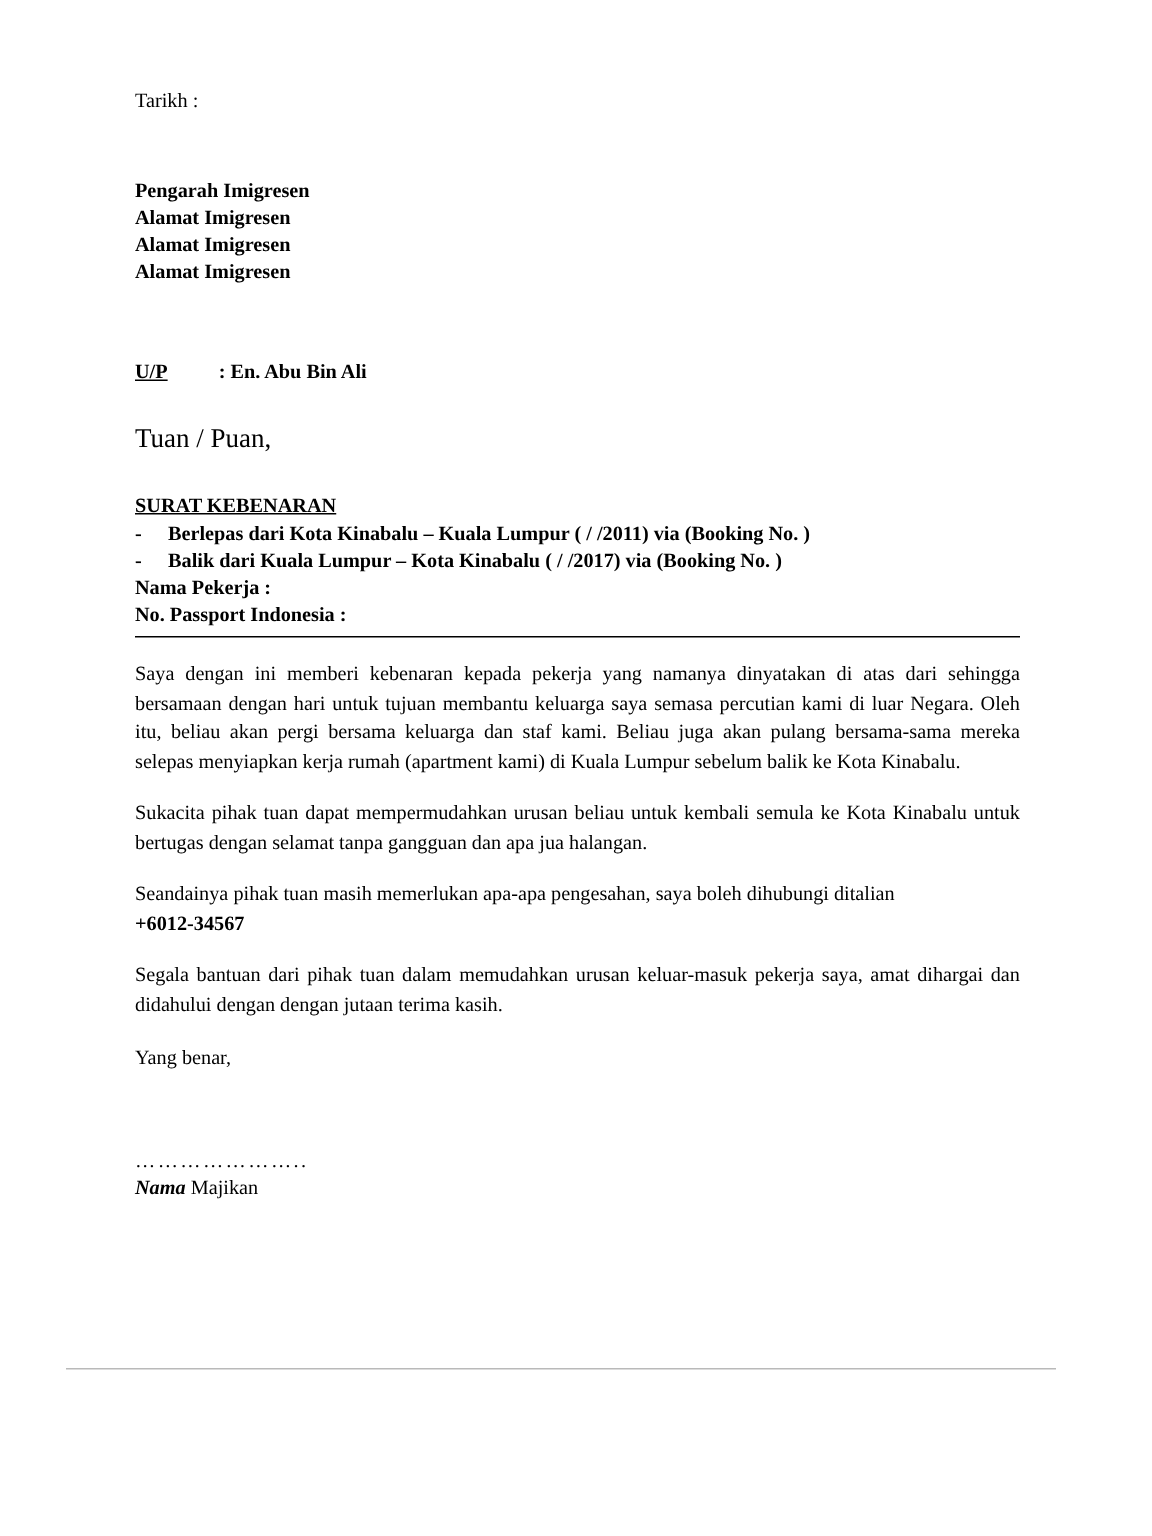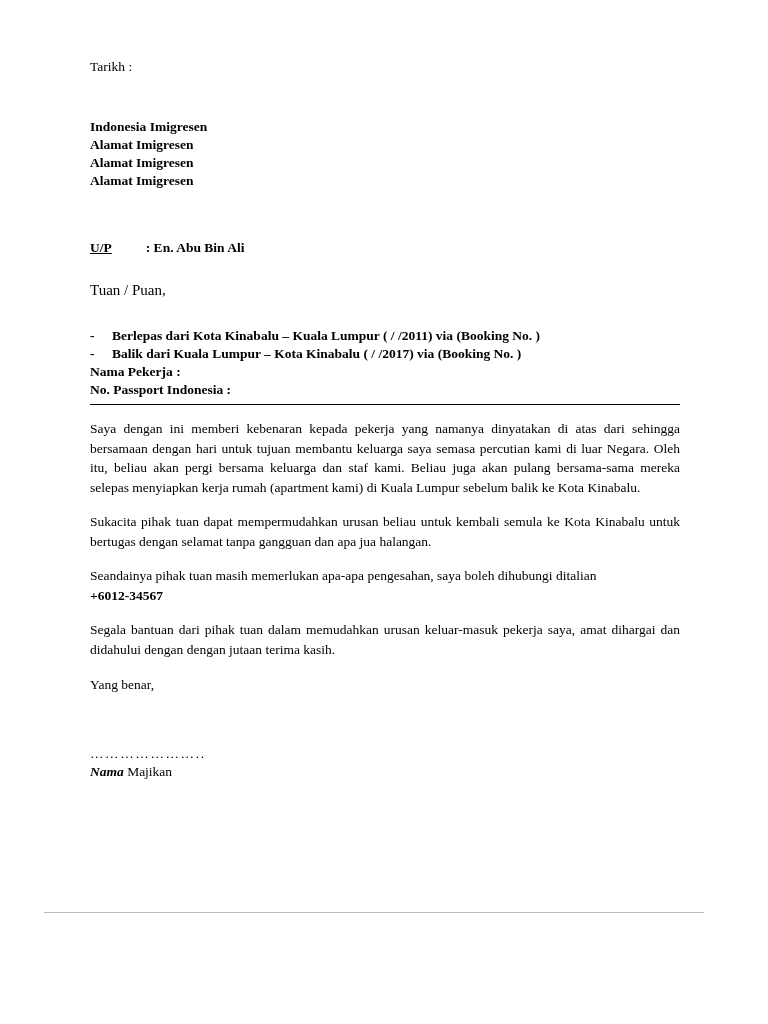--- a/index.html
+++ b/index.html
@@ -41,21 +41,21 @@
   .up-line {
     font-weight: bold;
     font-size: 13.5px;
   }
   .up-line .up-label {
     text-decoration: underline;
     text-align: center;
   }
   .up-gap { display: inline-block; width: 34px; }
 
-  .salutation { font-size: 15px; }
+  .salutation { font-size: 18px; }
 
   .subject {
     font-weight: bold;
     text-decoration: underline;
     font-size: 13.5px;
   }
 
   ul.bullets {
     list-style: none;
     margin: 2px 0 0 0;
@@ -133,39 +133,40 @@
 
 <div class="page">
 
   <div class="doc">
 
     <div class="line">Tarikh :</div>
 
     <div class="spacer-lg"></div>
 
     <div class="addr-block">
-      <div class="line">Indonesia Imigresen</div>
+      <div class="line">Pengarah Imigresen</div>
       <div class="line">Alamat Imigresen</div>
       <div class="line">Alamat Imigresen</div>
       <div class="line">Alamat Imigresen</div>
     </div>
 
     <div class="spacer-lg"></div>
     <div class="spacer-xs"></div>
 
     <div class="up-line">
       <span class="up-label">U/P</span><span class="up-gap"></span><span>: En. Abu Bin Ali</span>
     </div>
 
     <div class="spacer-md"></div>
 
     <div class="salutation">Tuan / Puan,</div>
 
     <div class="spacer-md"></div>
 
+    <div class="subject">SURAT KEBENARAN</div>
 
     <ul class="bullets">
       <li>
         <span class="dash">-</span>
         <span class="bullet-inner">Berlepas dari Kota Kinabalu – Kuala Lumpur (    /        /2011) via (Booking No.          )</span>
       </li>
       <li>
         <span class="dash">-</span>
         <span class="bullet-inner-2">Balik dari Kuala Lumpur – Kota Kinabalu (    /        /2017) via                      (Booking No.          )</span>
       </li>

